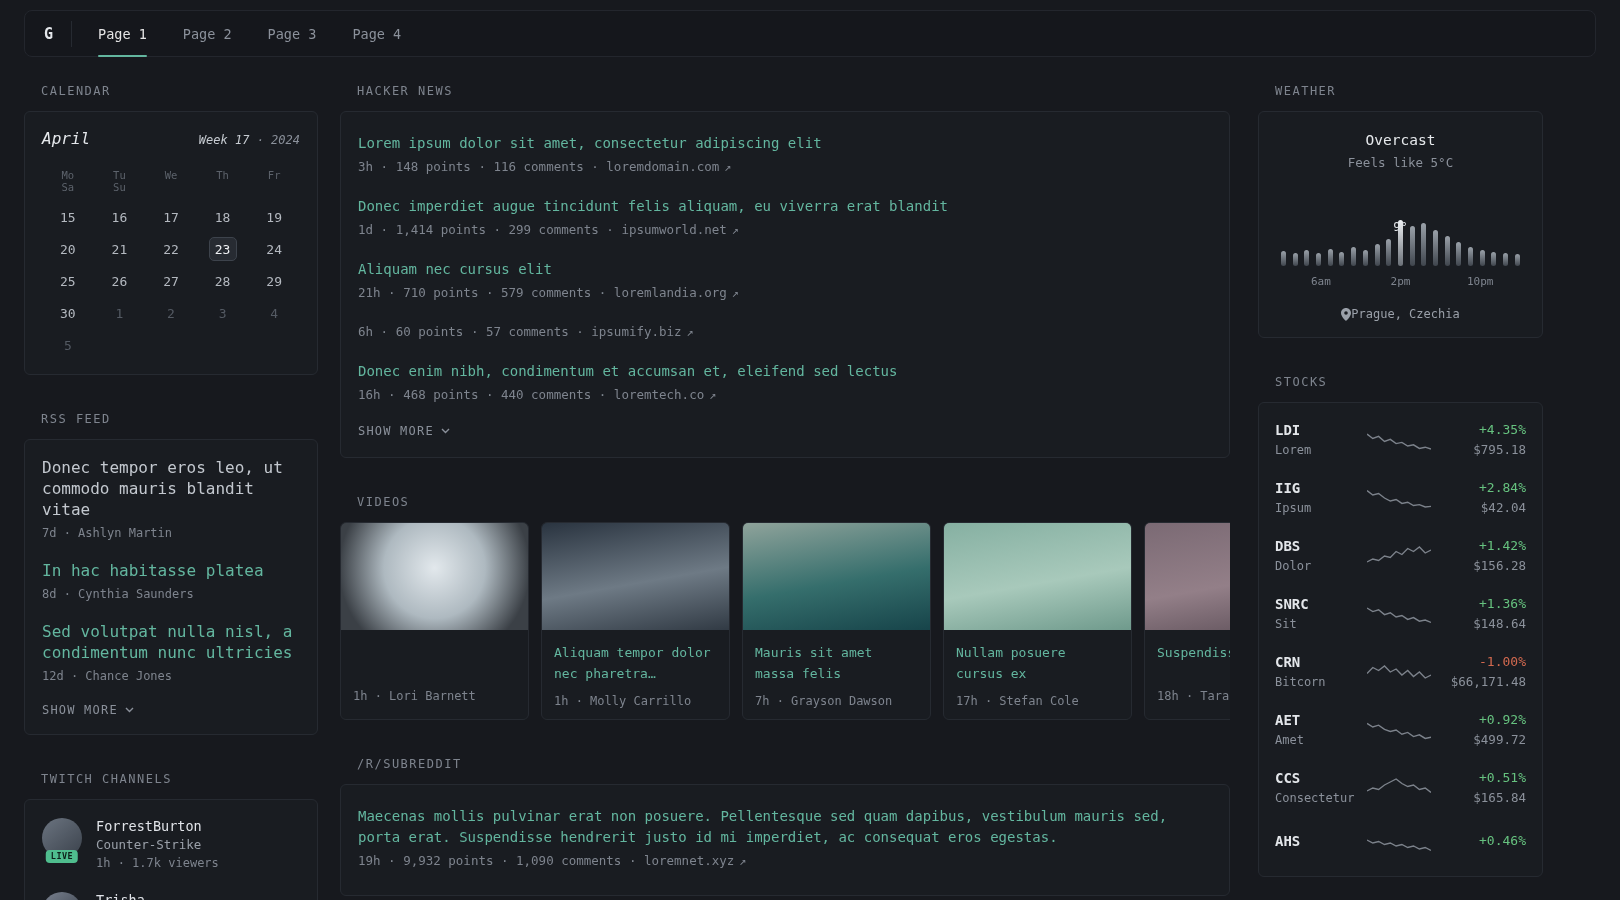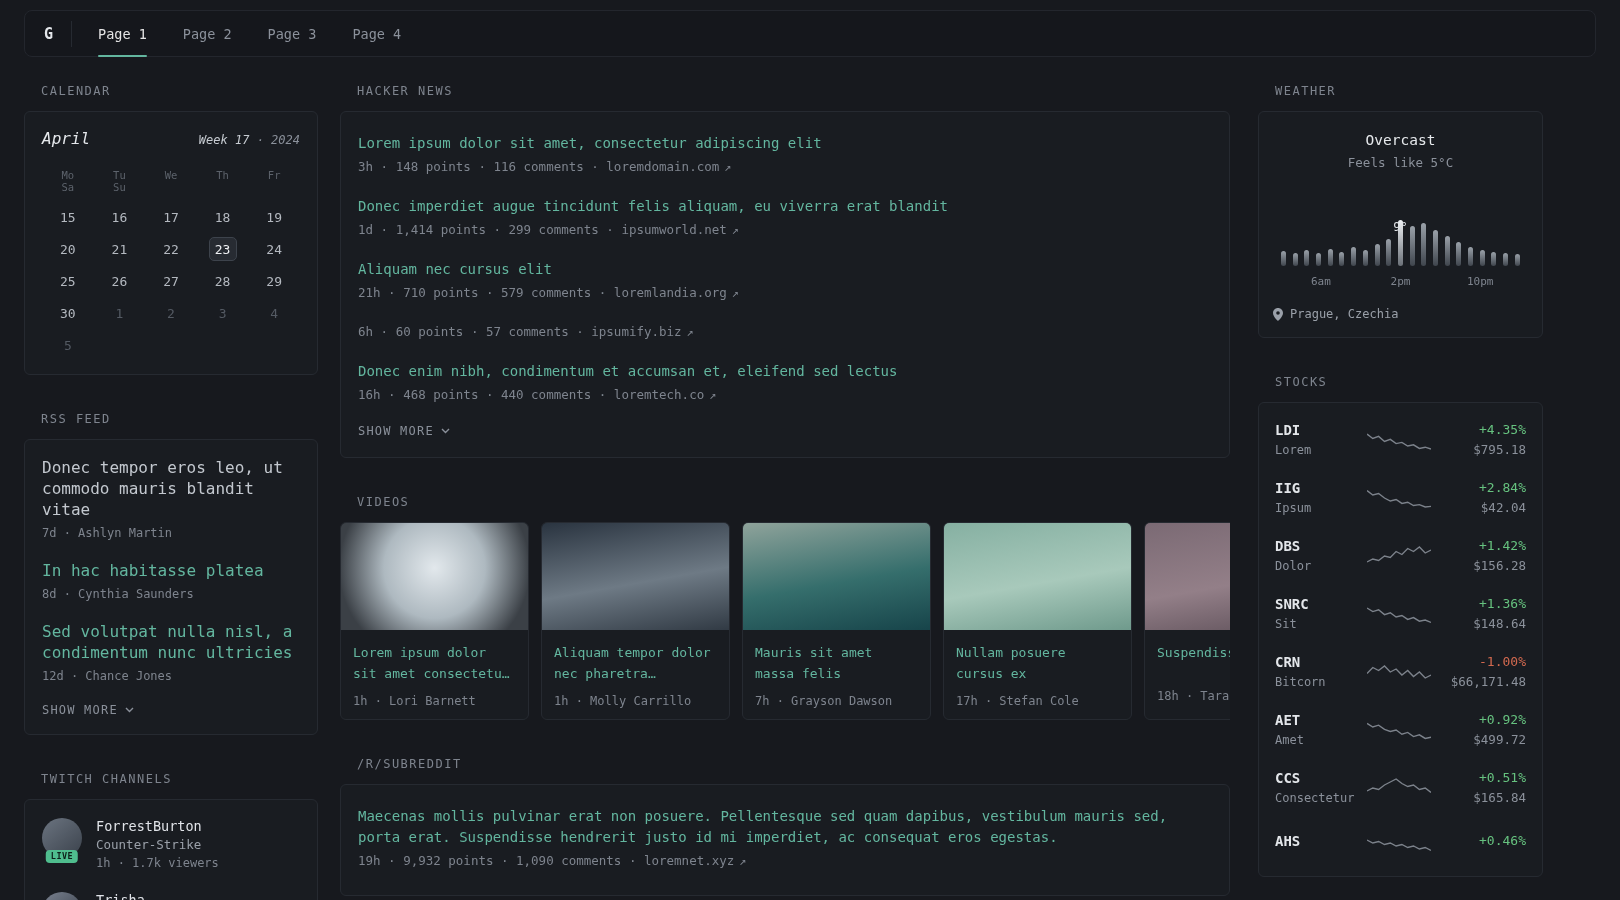--- a/index.html
+++ b/index.html
@@ -104,21 +104,21 @@
   .weather-card { padding:20px 14px 16px; text-align:center; }
   .w-cond { font-size:14.5px; color:#e6e9ec; }
   .w-feels { font-size:12.5px; color:#8b919b; margin-top:7px; }
   .w-chart { position:relative; margin:46px 8px 0; }
   .w-peak { position:absolute; bottom:56px; transform:translateX(-50%); color:#dfe3e7; font-size:12px; }
   .w-bars { display:flex; align-items:flex-end; justify-content:space-between; height:50px; }
   .w-bar { width:5px; border-radius:3px; background:linear-gradient(180deg,#9aa1a9,#3f454d); }
   .w-bar.peak { background:linear-gradient(180deg,#eef1f4,#6a7077); }
   .w-times { position:relative; height:15px; margin-top:9px; }
   .w-time { position:absolute; transform:translateX(-50%); font-size:11px; color:#7e848e; top:0; }
-  .w-loc { margin-top:17px; display:flex; justify-content:flex-start; align-items:center; gap:7px; color:#9aa0a9; font-size:12px; }
+  .w-loc { margin-top:17px; display:flex; justify-content:center; align-items:center; color:#9aa0a9; font-size:12px; }
   
   .stocks-card { padding:7px 16px; }
   .stock-row { display:flex; align-items:center; padding:12px 0 11px; cursor:pointer; }
   .stock-id { width:88px; }
   .sym { font-size:14px; color:#e3e6ea; font-weight:bold; }
   .sname { font-size:12px; color:#8b919b; margin-top:5px; }
   .spark { width:64px; height:30px; flex:0 0 64px; margin:0 4px; }
   .stock-val { flex:1; text-align:right; }
   .chg { font-size:13px; color:var(--positive,#63bd7e); }
   .chg.neg { color:var(--negative,#d16a52); }
@@ -283,21 +283,20 @@
         </button>
       </div>
     </section>
 
     <section>
       <h2 class="sec-title">VIDEOS</h2>
       <div class="video-row">
         <div class="video-card">
           <div class="thumb" style="background: radial-gradient(circle at 50% 42%, rgb(226, 232, 236), rgb(174, 185, 192) 45%, rgb(59, 64, 70) 85%);"></div>
           <div class="v-body">
-            <div class="v-title">Lorem ipsum dolor sit amet consectetu…</div>
             <div class="meta">1h · Lori Barnett</div>
           </div>
         </div>
         <div class="video-card">
           <div class="thumb" style="background: linear-gradient(170deg, rgb(42, 52, 64), rgb(110, 122, 133) 55%, rgb(49, 58, 68));"></div>
           <div class="v-body">
             <div class="v-title">Aliquam tempor dolor nec pharetra…</div>
             <div class="meta">1h · Molly Carrillo</div>
           </div>
         </div>

